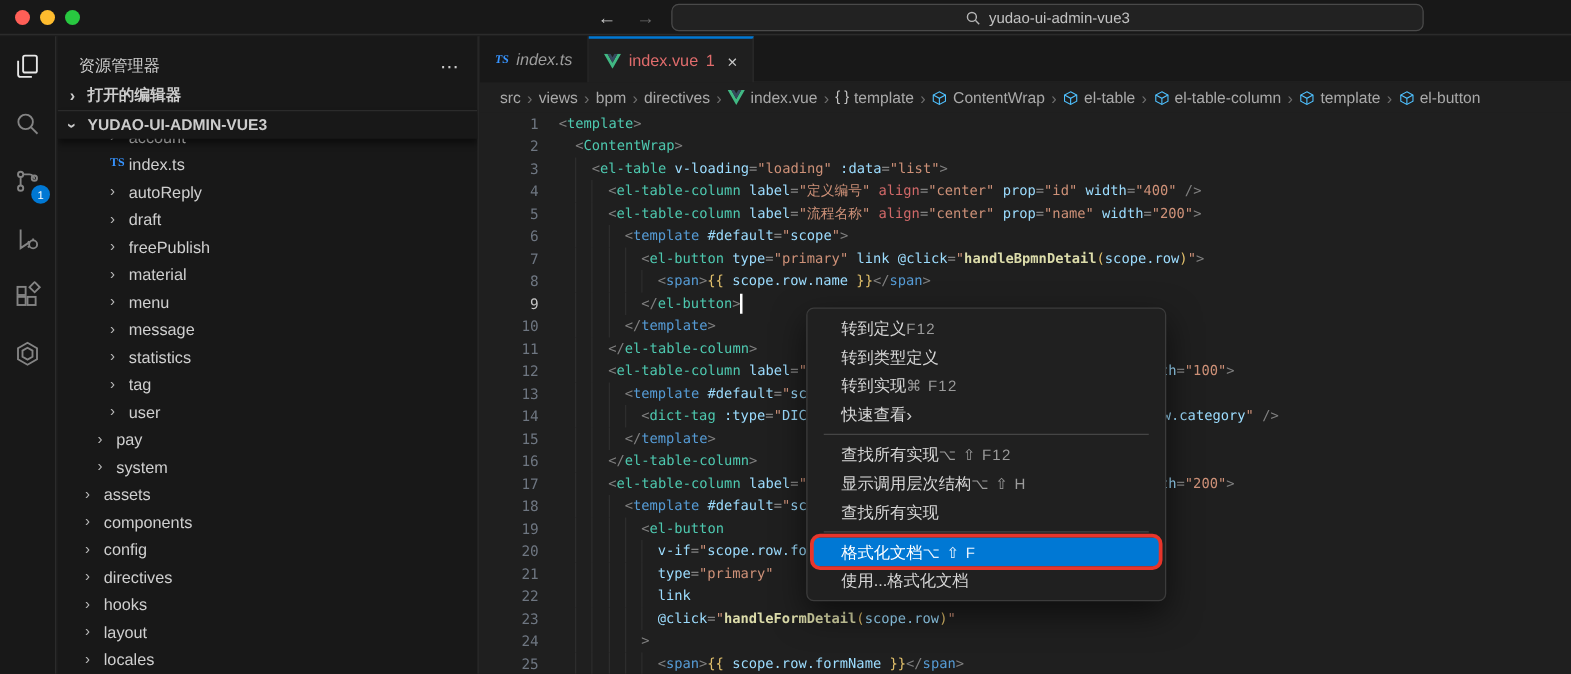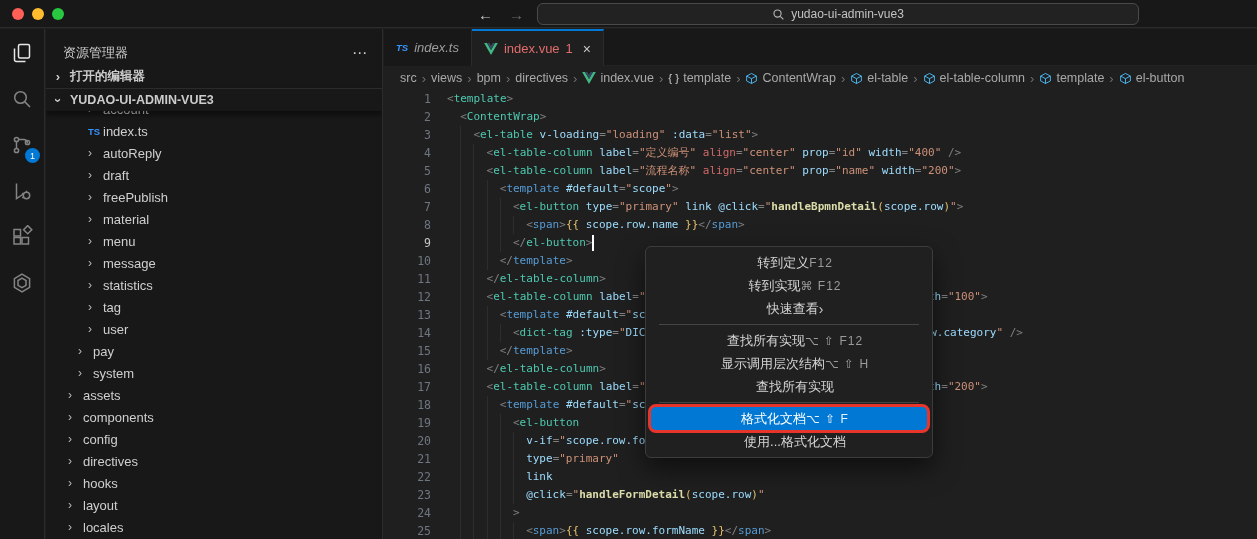--- a/index.html
+++ b/index.html
@@ -33,21 +33,21 @@
   .sb-section { height:24px; display:flex; align-items:center; gap:4px; padding-left:4px;
     font-weight:bold; font-size:12.5px; }
   .sb-chev { width:16px; text-align:center; color:#cccccc; font-size:13px; }
   .chev-open { display:inline-block; transform:rotate(90deg); }
   .root-section { height:23px; border-top:1px solid #2b2b2b; position:relative; z-index:3;
     background:#181818; box-shadow:0 4px 5px rgba(0,0,0,.45); }
   .tree { position:relative; z-index:1; }
   .tree-item { height:22px; display:flex; align-items:center; gap:5px; color:#cfcfcf; }
   .tree-item.clipped { margin-top:-13px; }
   .tree-chev { color:#b8b8b8; font-size:12px; width:10px; }
-  .ts-ico { color:#3794ff; font-weight:bold; font-size:9.5px; width:16px; }
+  .ts-ico { color:#3794ff; font-weight:bold; font-size:9.5px; width:16px;font-family:Liberation Serif, serif; }
   .tabbar { position:absolute; left:384px; top:29px; width:873px; height:37px; background:#181818;
     display:flex; border-bottom:1px solid #222; }
   .tab { height:37px; display:flex; align-items:center; gap:6px; padding:0 12px; font-size:13px;
     border-right:1px solid #2b2b2b; position:relative; }
   .tab.preview { color:#9d9d9d; font-style:italic; background:#181818; }
   .tab.active { background:#1f1f1f; border-top:2px solid #0078d4; }
   .tab.active .tab-label, .tab.active .tab-badge { color:#e06c6c; }
   .tab-close { color:#c8c8c8; font-size:14px; margin-left:4px; font-style:normal; }
   .breadcrumbs { position:absolute; left:384px; top:66px; width:873px; height:24px; background:#1f1f1f;
     display:flex; align-items:center; gap:3px; padding-left:16px; font-size:12.5px; color:#a9a9a9;
@@ -63,21 +63,21 @@
   .ind { width:13.2px; flex-shrink:0; border-left:1px solid #2d2d2d; }
   .ind.first { border-left:none; }
   .tok { flex-shrink:0; }
   .t-p { color:#808080; } .t-comp { color:#4ec9b0; } .t-tag { color:#569cd6; }
   .t-attr { color:#9cdcfe; } .t-str { color:#ce9178; } .t-red { color:#d16969; }
   .t-fn { color:#dcdcaa;font-weight:bold; } .t-var { color:#9cdcfe; } .t-gold { color:#e2c06b; } .t-ws { color:#d4d4d4; }
   .cursor { width:1.5px; background:#ffffff; height:16px; margin-top:1px; flex-shrink:0; }
   .ctx-menu { position:absolute; left:645px; top:246px; width:288px; background:#202020;
     border:1px solid #3c3c3c; border-radius:6px; box-shadow:0 10px 26px rgba(0,0,0,.55);
     padding:4px 3px; z-index:10; color:#d6d6d6; font-size:13px; }
-  .menu-item { height:23px; display:flex; align-items:center; justify-content:center;
+  .menu-item { height:23px; display:flex; align-items:center; justify-content:flex-start;
     padding:0 12px 0 24px; border-radius:4px; position:relative; }
   .menu-item.selected { background:#0078d4; color:#ffffff; }
   .menu-shortcut { color:#9b9b9b; font-size:12px; letter-spacing:1px; }
   .menu-item.selected .menu-shortcut { color:#eaf4ff; }
   .menu-sep { height:1px; background:#454545; margin:4px 10px; }
   .submenu-arrow { color:#cccccc; font-size:14px; }
   .annotation-box { position:absolute; left:-1px; right:-1px; top:-3px; bottom:-3px;
     border:3px solid #e8352b; border-radius:8px; pointer-events:none; }
   .mag { width:13px; height:13px; }
 </style>
@@ -377,20 +377,23 @@
     <div class="code-line"><div class="gutter">24</div><span class="ind first"></span><span class="ind"></span><span class="ind"></span><span class="ind"></span><span class="ind"></span><span class="tok t-p">&gt;</span></div>
     <div class="code-line"><div class="gutter">25</div><span class="ind first"></span><span class="ind"></span><span class="ind"></span><span class="ind"></span><span class="ind"></span><span class="ind"></span><span class="tok t-p">&lt;</span><span class="tok t-tag">span</span><span class="tok t-p">&gt;</span><span class="tok t-gold">{{</span><span class="tok t-var"> scope.row.formName </span><span class="tok t-gold">}}</span><span class="tok t-p">&lt;/</span><span class="tok t-tag">span</span><span class="tok t-p">&gt;</span></div>
   </div>
 
 <div class="ctx-menu" id="ctxmenu">
     <div class="menu-item">
       <span>转到定义</span>
       <span class="menu-shortcut">F12</span>
     </div>
     <div class="menu-item">
+      <span>转到类型定义</span>
+    </div>
+    <div class="menu-item">
       <span>转到实现</span>
       <span class="menu-shortcut">⌘ F12</span>
     </div>
     <div class="menu-item">
       <span>快速查看</span>
       <span class="submenu-arrow">›</span>
     </div>
     <div class="menu-sep"></div>
     <div class="menu-item">
       <span>查找所有实现</span>

